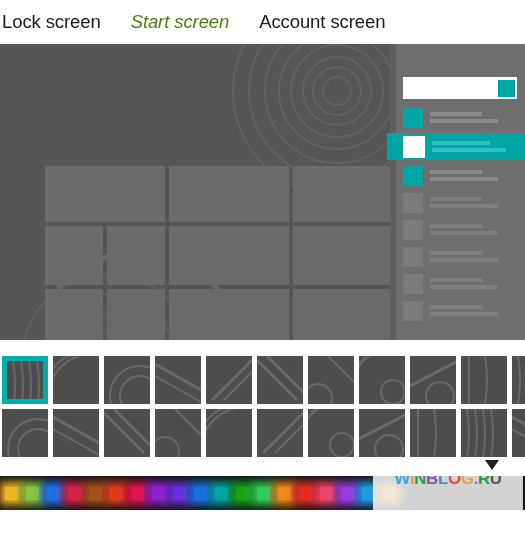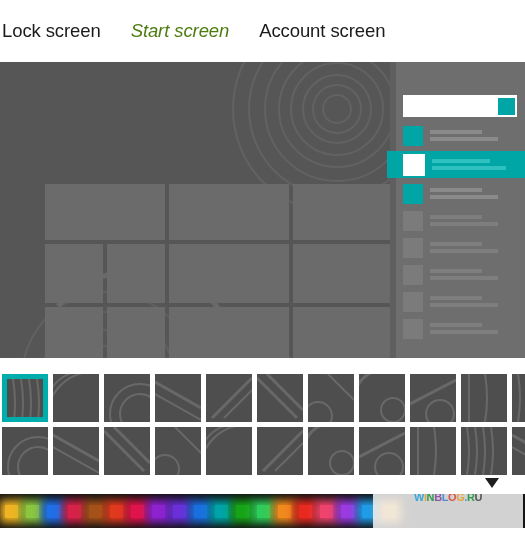--- a/index.html
+++ b/index.html
@@ -5,21 +5,21 @@
   * { box-sizing: border-box; margin: 0; padding: 0; }
   html, body {
     width: 525px; height: 560px;
     background: #ffffff;
     font-family: "Liberation Sans", sans-serif;
     overflow: hidden;
   }
 
   
   .tabbar {
-    height: 62px;
+    height: 44px;
     display: flex;
     align-items: center;
     padding-left: 2px;
     background: #ffffff;
   }
   .tab {
     font-size: 18.5px;
     color: #1b1b1b;
     padding: 0 13px 0 0;
     margin-right: 17px;
@@ -189,21 +189,21 @@
   
   .watermark {
     position: absolute;
     right: 2px; bottom: 0;
     width: 150px; height: 44px;
     background: rgba(242,242,242,0.86);
     text-align: center;
     padding-top: 3px;
   }
   .wm-top {
-    font-size: 11px;
+    font-size: 17px;
     font-weight: bold;
     letter-spacing: -0.4px;
     line-height: 20px;
     font-family: "Liberation Sans", sans-serif;
   }
   .wm-top span:nth-child(1){color:#3aa7dd;}
   .wm-top span:nth-child(2){color:#e8a33d;}
   .wm-top span:nth-child(3){color:#2f9b4e;}
   .wm-top span:nth-child(4){color:#8e57a8;}
   .wm-top span:nth-child(5){color:#4f8fd0;}

